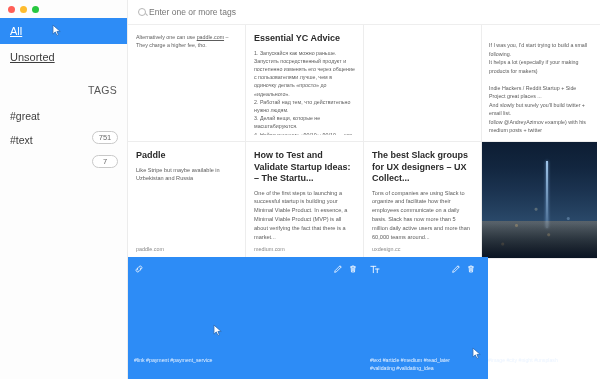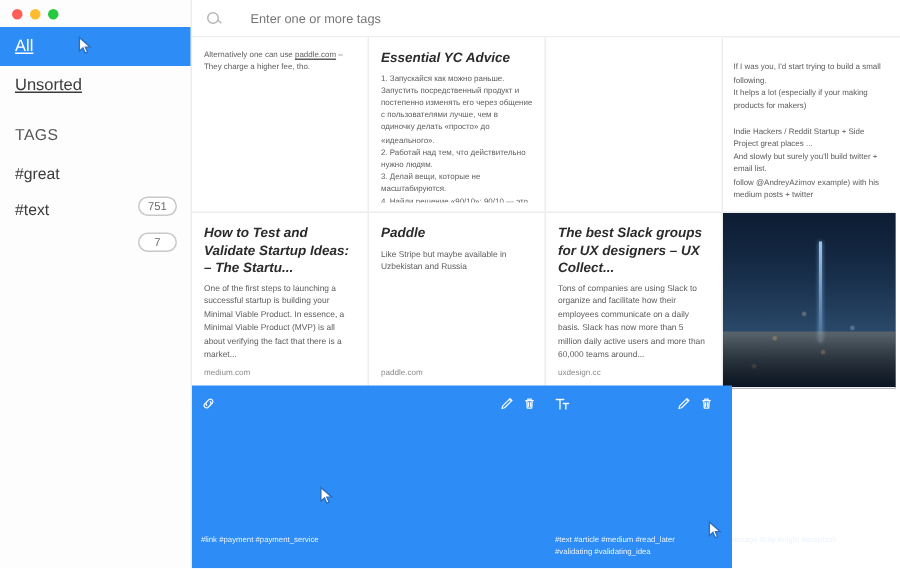--- a/index.html
+++ b/index.html
@@ -54,20 +54,21 @@
   }
   .side-section {
     height: 28px;
     display: flex;
     align-items: center;
     padding: 0 10px;
     font-size: 10.5px;
     color: #555;
     letter-spacing: .3px;
     margin-top: 6px;
+    justify-content: flex-end;
   }
   .tag-row {
     height: 24px;
     display: flex;
     align-items: center;
     justify-content: space-between;
     padding: 0 9px 0 10px;
     font-size: 10.5px;
     color: #3c3c3c;
   }
@@ -98,21 +99,21 @@
     height: 25px;
     border-bottom: 1px solid #eeeeee;
     display: flex;
     align-items: center;
     padding-left: 10px;
     background: #fff;
   }
   .search-wrap {
     display: flex;
     align-items: center;
-    gap: 21px;
+    gap: 3px;
     flex: 1;
   }
   .mag {
     width: 8px; height: 8px;
     border: 1px solid #b6b6b6;
     border-radius: 50%;
     position: relative;
     flex: 0 0 auto;
   }
   .mag::after {
@@ -155,21 +156,20 @@
     flex-direction: column;
   }
   .card.h-top { height: 117px; }
   .card.h-second { height: 117px; }
   .card-title {
     font-size: 9px;
     font-weight: bold;
     color: #2b2b2b;
     line-height: 1.28;
     margin-bottom: 4px;
-    font-style: italic;
   }
   .card-body {
     font-size: 5.3px;
     color: #5d5d5d;
     line-height: 1.55;
     flex: 1 1 auto;
     overflow: hidden;
     white-space: pre-line;
   }
   .card-body.bigger { font-size: 5.6px; line-height: 1.6; }
@@ -368,31 +368,31 @@
 Indie Hackers / Reddit Startup + Side Project great places ...
 And slowly but surely you'll build twitter + email list.
 follow @AndreyAzimov example) with his medium posts + twitter</span>
         </div>
       </div>
     </div>
 
     <div class="grid">
       <div class="col">
         <div class="card h-second">
+          <div class="card-title">Paddle</div>
+          <div class="card-body bigger">Like Stripe but maybe available in Uzbekistan and Russia</div>
+          <div class="card-footer">paddle.com</div>
+        </div>
+      </div>
+
+      <div class="col">
+        <div class="card h-second">
           <div class="card-title">How to Test and Validate Startup Ideas: – The Startu...</div>
           <div class="card-body bigger">One of the first steps to launching a successful startup is building your Minimal Viable Product. In essence, a Minimal Viable Product (MVP) is all about verifying the fact that there is a market...</div>
           <div class="card-footer">medium.com</div>
-        </div>
-      </div>
-
-      <div class="col">
-        <div class="card h-second">
-          <div class="card-title">Paddle</div>
-          <div class="card-body bigger">Like Stripe but maybe available in Uzbekistan and Russia</div>
-          <div class="card-footer">paddle.com</div>
         </div>
       </div>
 
       <div class="col">
         <div class="card h-second">
           <div class="card-title">The best Slack groups for UX designers – UX Collect...</div>
           <div class="card-body bigger">Tons of companies are using Slack to organize and facilitate how their employees communicate on a daily basis. Slack has now more than 5 million daily active users and more than 60,000 teams around...</div>
           <div class="card-footer">uxdesign.cc</div>
         </div>
       </div>

